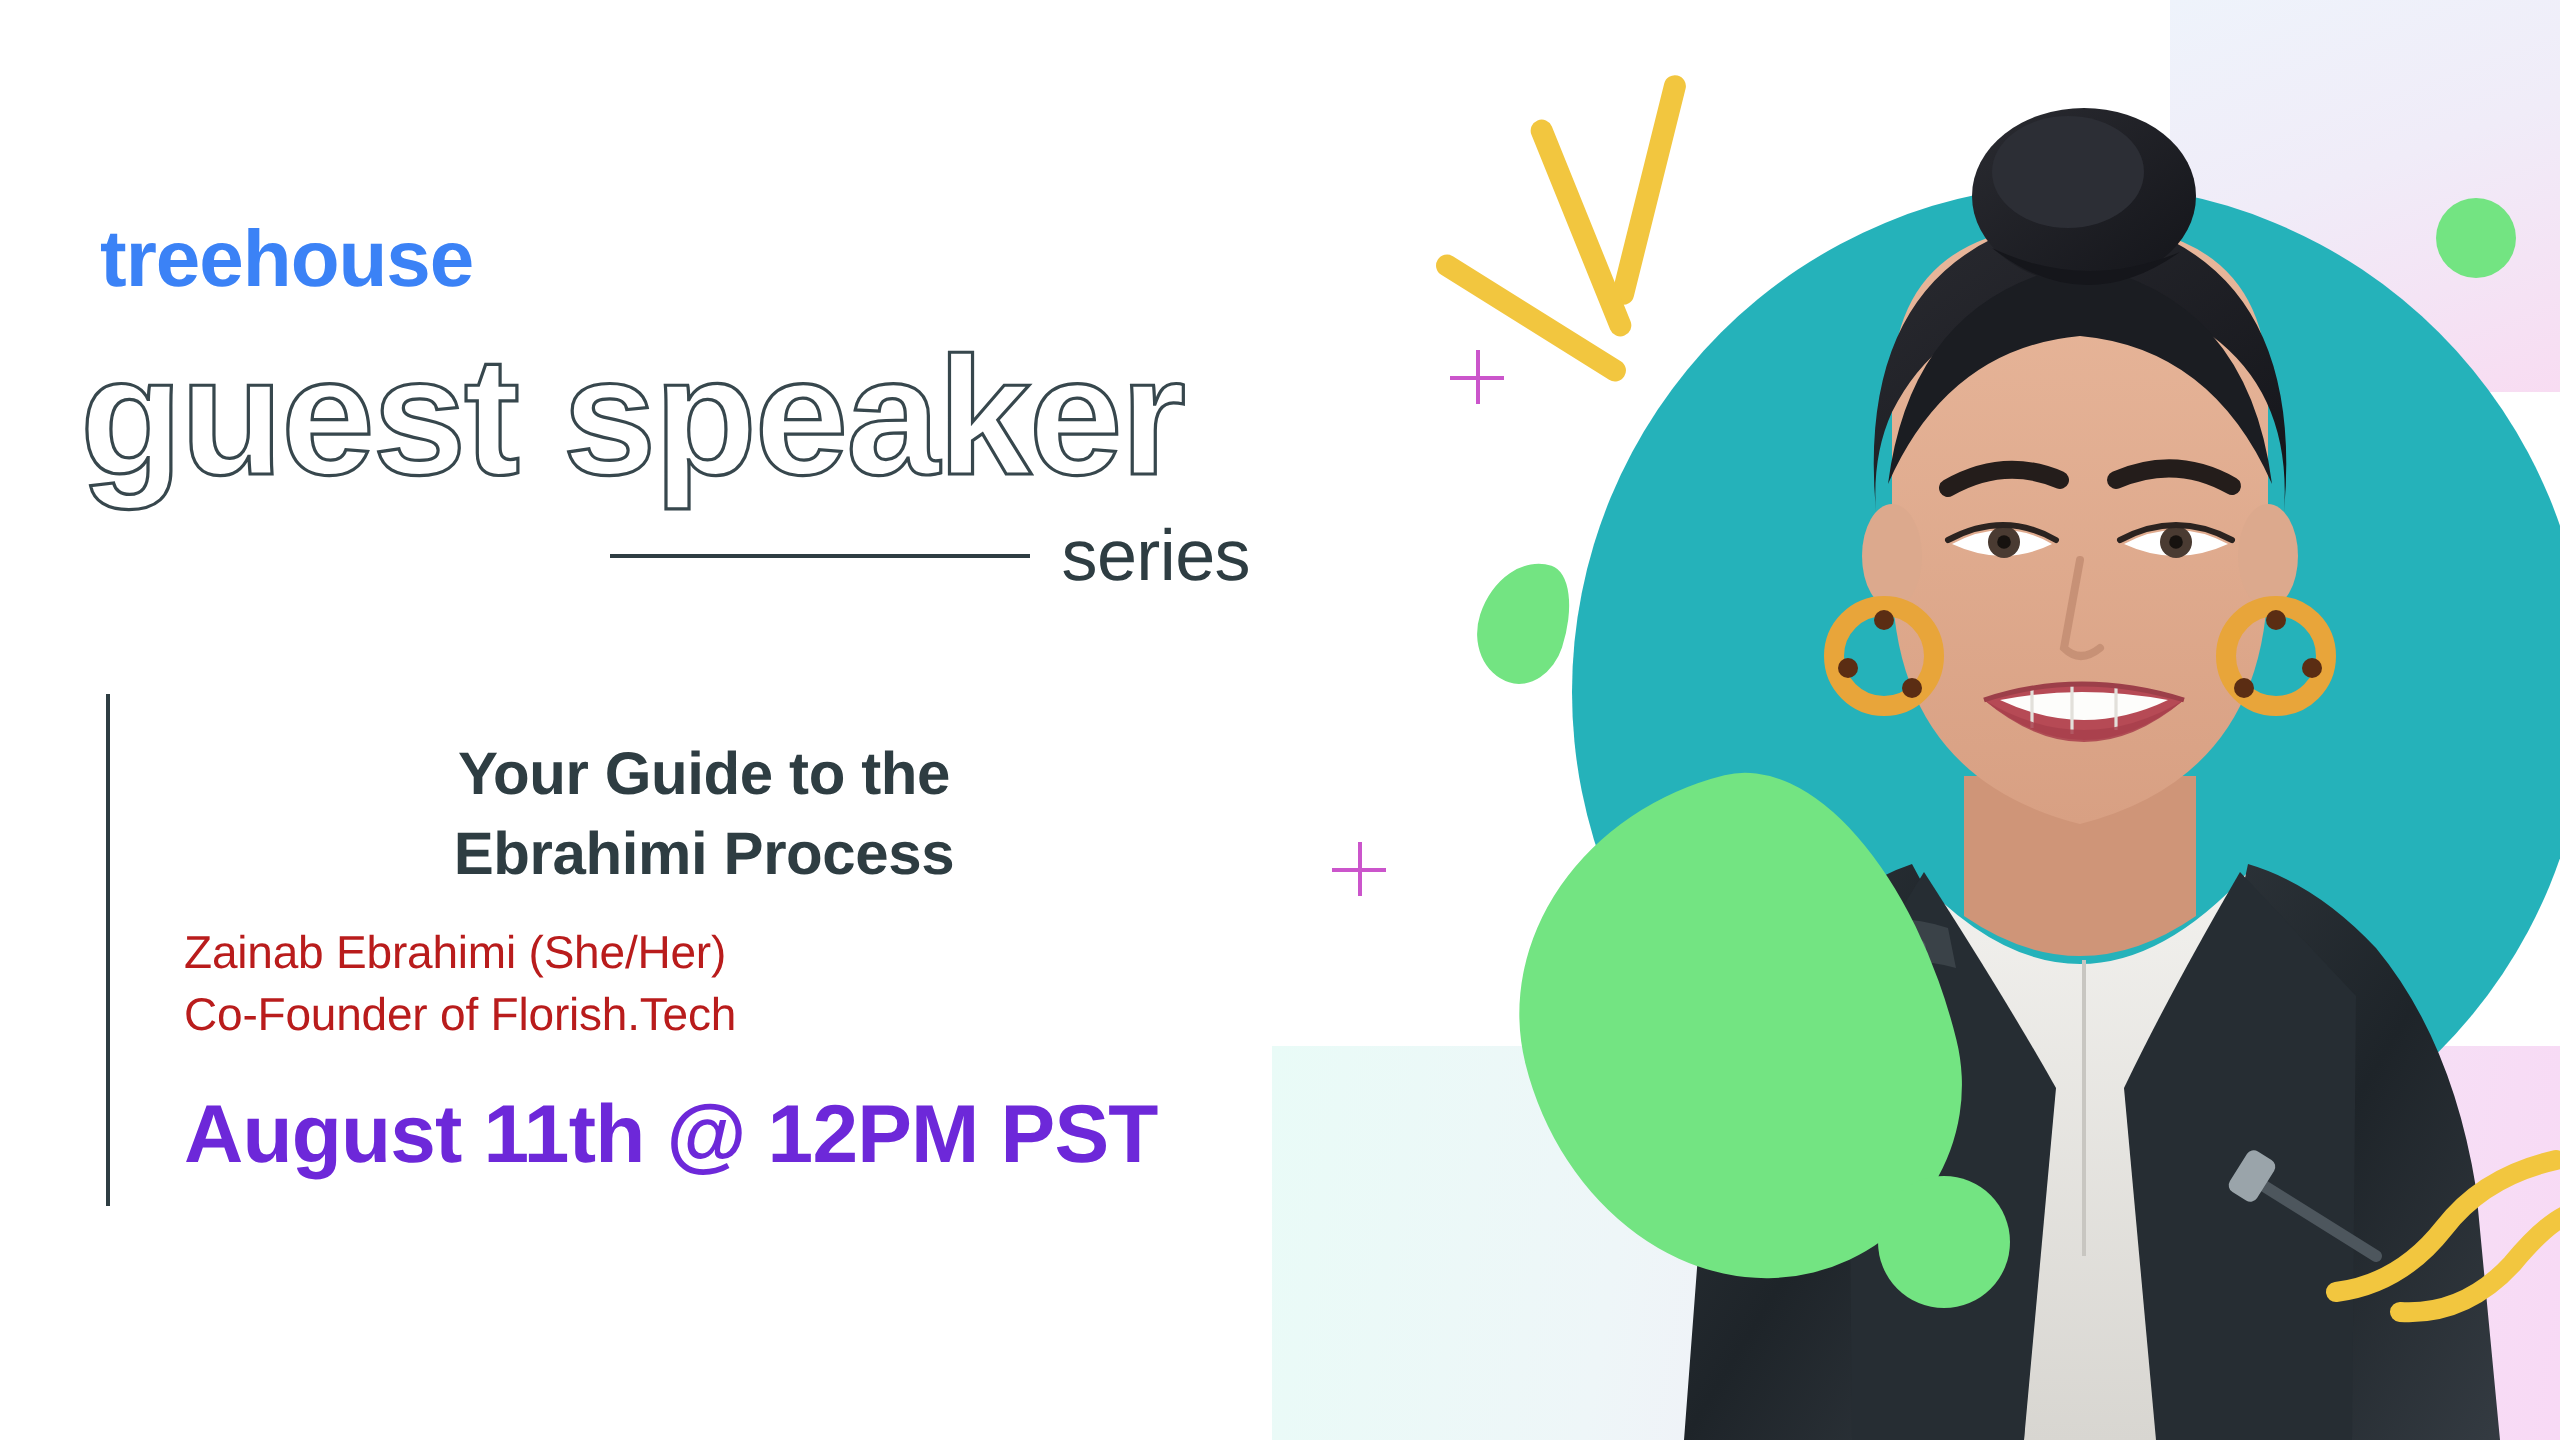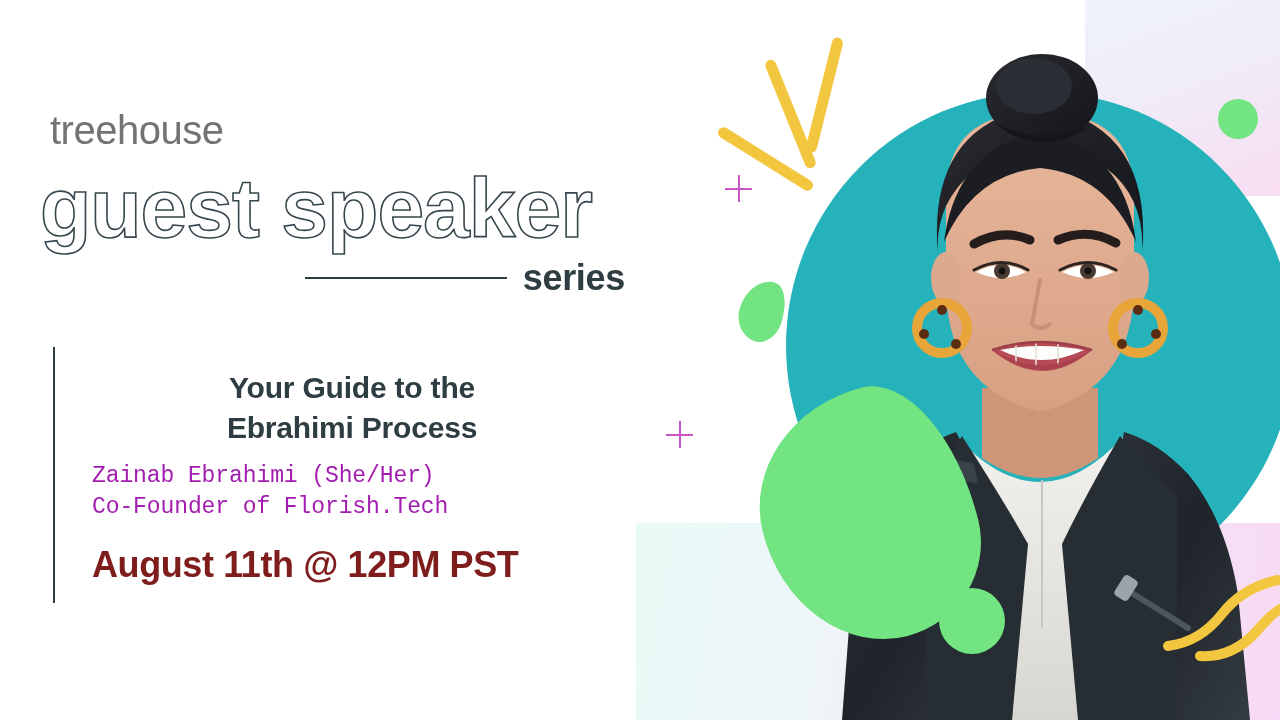--- a/index.html
+++ b/index.html
@@ -80,59 +80,58 @@
 
   .squiggle { position:absolute; overflow:visible; }
   .squiggle path { fill:none; stroke:#f2c63f; stroke-width:10; stroke-linecap:round; }
 
   
   .person { position:absolute; left:806px; top:28px; width:474px; height:692px; }
 
   
   .brandmark {
     position:absolute; left:50px; top:108px;
-    font-size:40px; font-weight:400; letter-spacing:-0.5px;
-    color:#737373;
+    font-size:40px; font-weight:700; letter-spacing:-0.5px;
+    color:#3b82f6;
   }
   .headline-outline {
     position:absolute; left:40px; top:160px;
     font-size:84px; font-weight:700; letter-spacing:-1px;
     color:transparent;
     -webkit-text-stroke:1.6px #37474d;
     white-space:nowrap;
   }
   .series-row {
     position:absolute; left:305px; top:256px;
     width:320px; height:44px;
     display:flex; align-items:center; gap:16px;
   }
   .series-rule { flex:1; height:2px; background:#2e3d42; }
   .series-word {
-    font-size:36px; font-weight:700; color:#2e3d42; letter-spacing:-0.3px;
+    font-size:36px; font-weight:400; color:#2e3d42; letter-spacing:-0.3px;
   }
 
   .rule-vertical {
     position:absolute; left:53px; top:347px; width:2px; height:256px;
     background:#2e3d42;
   }
   .info { position:absolute; left:92px; top:368px; width:520px; }
   .info-title {
     font-size:30px; font-weight:700; line-height:1.32; color:#2e3d42;
     letter-spacing:-0.2px;
     text-align:center;
   }
   .info-speaker {
     margin-top:14px;
-    font-size:23px; font-weight:400; line-height:1.36; color:#a21caf;
+    font-size:23px; font-weight:400; line-height:1.36; color:#b91c1c;
     letter-spacing:-0.1px;
-    font-family:Liberation Mono, monospace;
   }
   .info-date {
     margin-top:20px;
-    font-size:36px; font-weight:700; color:#7f1d1d; letter-spacing:-0.4px;
+    font-size:41px; font-weight:700; color:#6d28d9; letter-spacing:-0.4px;
   }
 </style>
 </head>
 <body>
 
 <div id="stage">
 
   <div class="panel-topright"></div>
   <div class="panel-bottom"></div>
 

